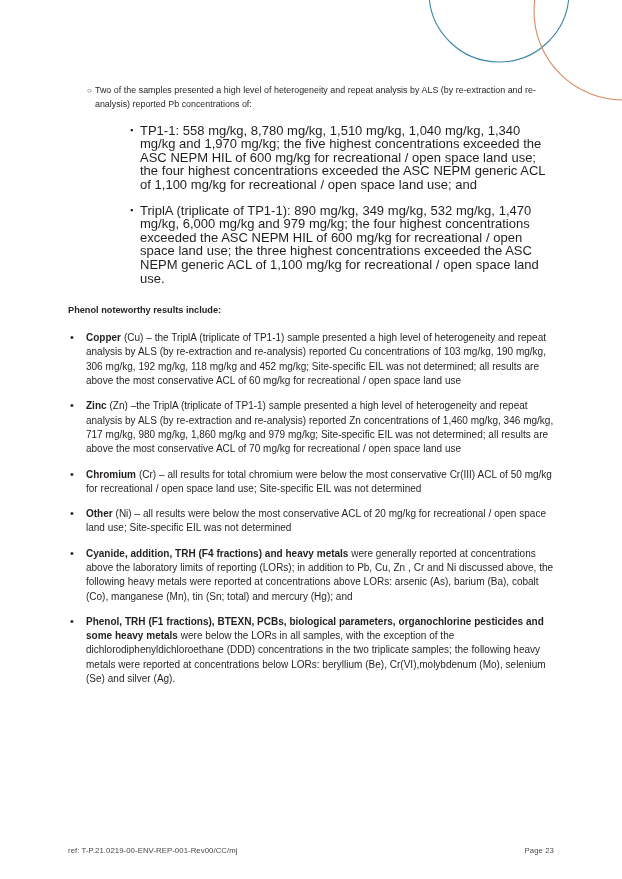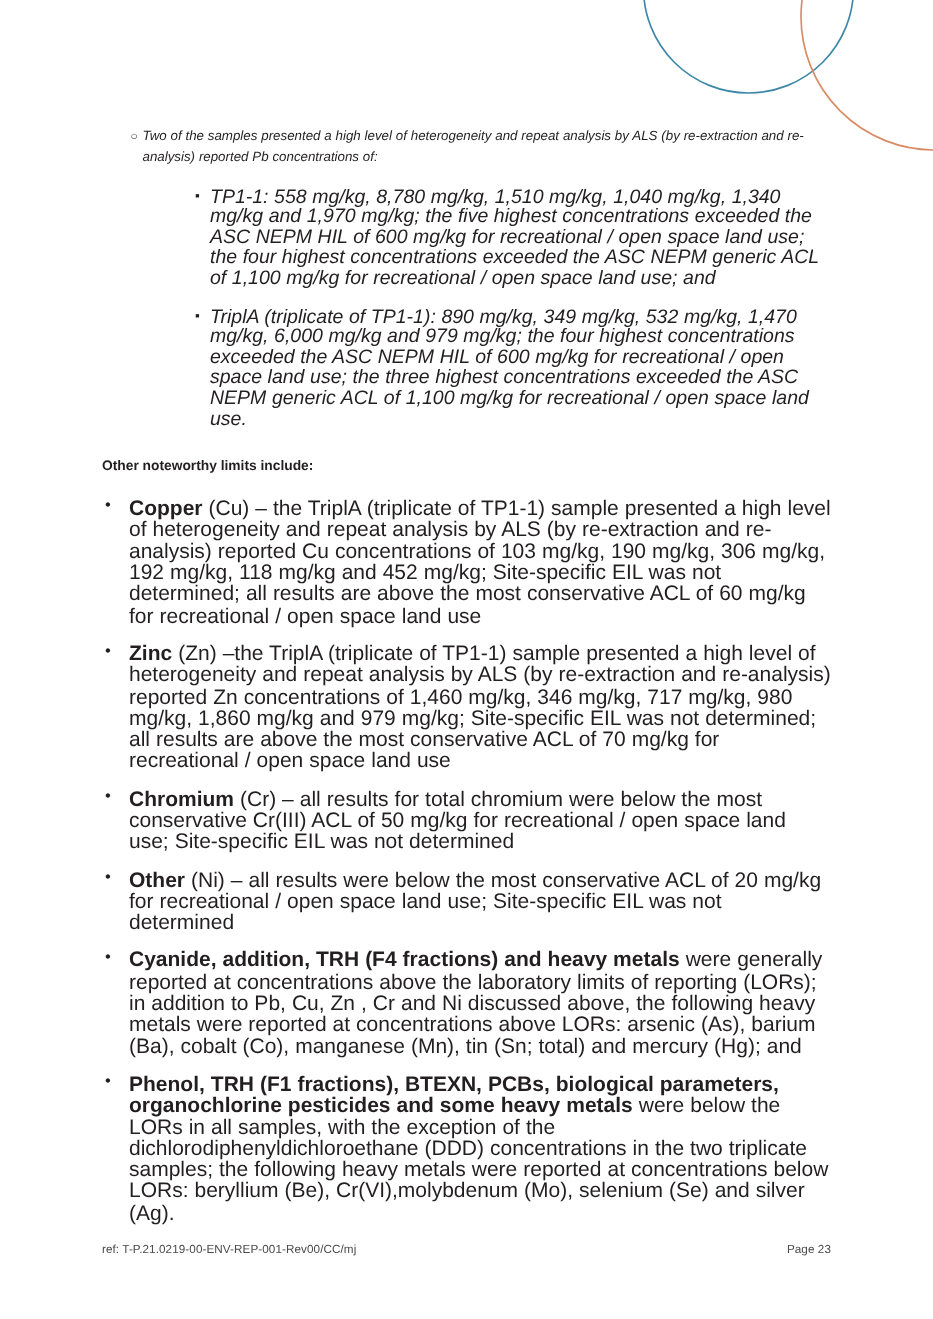--- a/index.html
+++ b/index.html
@@ -92,44 +92,44 @@
   ul.lvl1 > li > .marker {
     position: absolute;
     left: 2px;
     top: -1px;
     font-size: 11px;
     line-height: 14.4px;
     color: #231f20;
   }
 
   .txt {
-    font-size: 14px;
+    font-size: 10px;
     line-height: 14.3px;
     text-align: left;
     word-spacing: 0.1px;
   }
 
-  .sub2 .txt { font-size: 8.9px; line-height: 13.8px; font-style: italic; }
+  .sub2 .txt { font-size: 8.9px; line-height: 13.8px; }
   .sub3 .txt { font-size: 13px; line-height: 13.6px; }
 
   b, strong { font-weight: bold; }
 
   .heading {
     font-size: 9.2px;
     font-weight: bold;
     line-height: 14px;
     margin: 18px 0 14px 0;
     color: #231f20;
   }
 
   
   .footer {
     position: absolute;
     left: 68px;
-    top: 828px;
+    top: 846px;
     width: 486px;
     display: flex;
     justify-content: space-between;
     align-items: baseline;
     font-size: 7.8px;
     color: #4a4a4a;
   }
   .footer .ref { letter-spacing: 0.05px; }
   .footer .pg  { letter-spacing: 0.05px; text-align: right; }
 </style>
@@ -162,21 +162,21 @@
               <span class="marker">▪</span>
               <div class="sub3">
                 <div class="txt">TriplA (triplicate of TP1-1): 890 mg/kg, 349 mg/kg, 532 mg/kg, 1,470 mg/kg, 6,000 mg/kg and 979 mg/kg; the four highest concentrations exceeded the ASC NEPM HIL of 600 mg/kg for recreational / open space land use; the three highest concentrations exceeded the ASC NEPM generic ACL of 1,100 mg/kg for recreational / open space land use.</div>
               </div>
             </li>
           </ul>
         </div>
       </li>
     </ul>
 
-    <div class="heading">Other noteworthy limits include:</div>
+    <div class="heading">Phenol noteworthy results include:</div>
 
     <ul class="lvl1">
 
       <li>
         <span class="marker">•</span>
         <div class="txt">
           <b>Copper</b><span> (Cu) – the TriplA (triplicate of TP1-1) sample presented a high level of heterogeneity and repeat analysis by ALS (by re-extraction and re-analysis) reported Cu concentrations of 103 mg/kg, 190 mg/kg, 306 mg/kg, 192 mg/kg, 118 mg/kg and 452 mg/kg; Site-specific EIL was not determined; all results are above the most conservative ACL of 60 mg/kg for recreational / open space land use</span>
         </div>
       </li>
 

